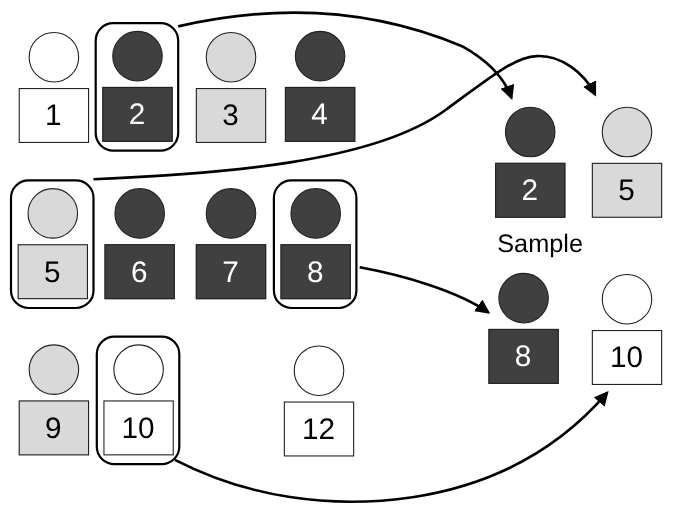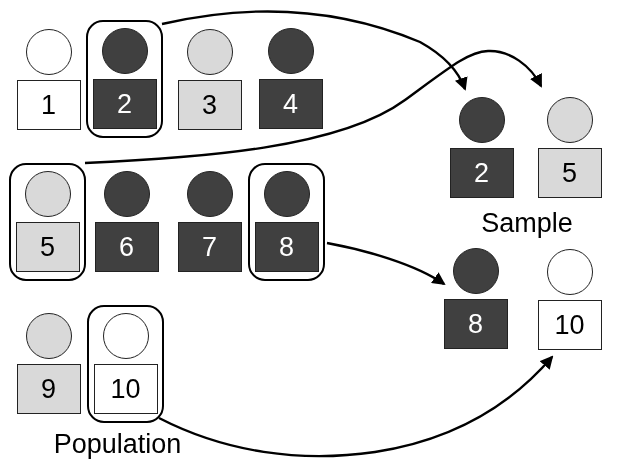--- a/index.html
+++ b/index.html
@@ -36,22 +36,22 @@
     box-sizing:border-box;
     line-height:1;
   }
   .figure[data-shade="dark"] .head,
   .figure[data-shade="dark"] .torso{background:#404040;}
   .figure[data-shade="dark"] .torso{color:#ffffff;}
   .figure[data-shade="light"] .head,
   .figure[data-shade="light"] .torso{background:#D9D9D9;}
   .diagram-label{
     position:absolute;
-    font-size:27px;color:#000;
-    text-align:center;
+    font-size:23px;color:#000;
+    text-align:left;
     white-space:nowrap;
   }
   #arrow-layer{
     position:absolute;left:0;top:0;width:618px;height:476px;
     pointer-events:none;
   }
   #arrow-layer path.arrow{
     fill:none;stroke:#000;stroke-width:2.4;
   }
 </style>
@@ -115,22 +115,27 @@
     <div class="torso">
         <span>9</span>
       </div>
   </div>
   <div class="figure" style="left:87px;top:305px" data-shade="white" data-selected="true">
     <div class="head"></div>
     <div class="torso">
         <span>10</span>
       </div>
   </div>
+  <div class="figure" style="left:251px;top:306px" data-shade="white" data-selected="false">
+    <div class="head"></div>
+    <div class="torso">
+        <span>12</span>
+      </div>
+  </div>
 
-  <div class="diagram-label" style="left:40px;top:429px;width:155px">Population</div>
 
   <div class="figure" style="left:443px;top:89px" data-shade="dark">
     <div class="head"></div>
     <div class="torso">
         <span>2</span>
       </div>
   </div>
   <div class="figure" style="left:531px;top:89px" data-shade="light">
     <div class="head"></div>
     <div class="torso">

